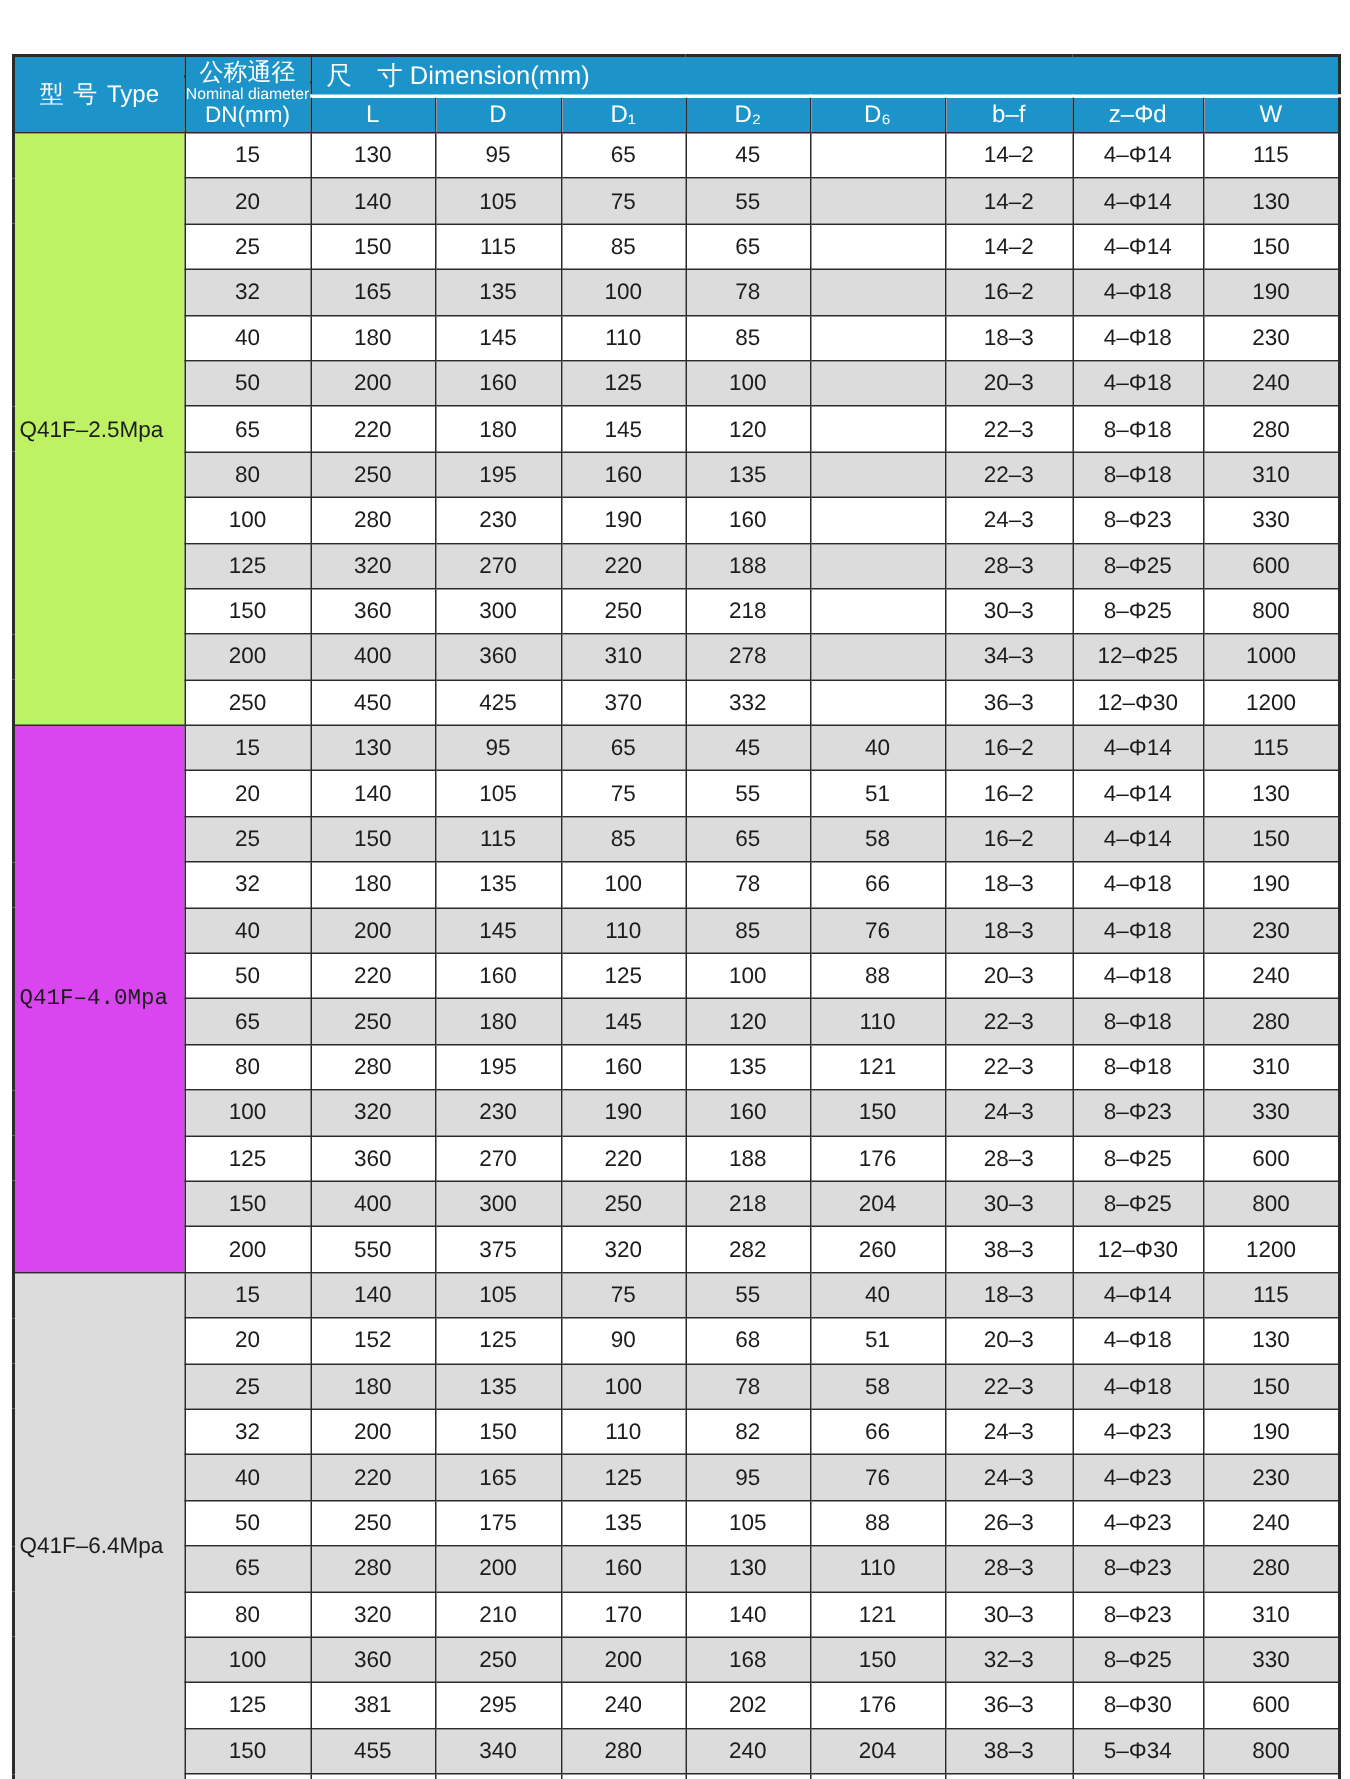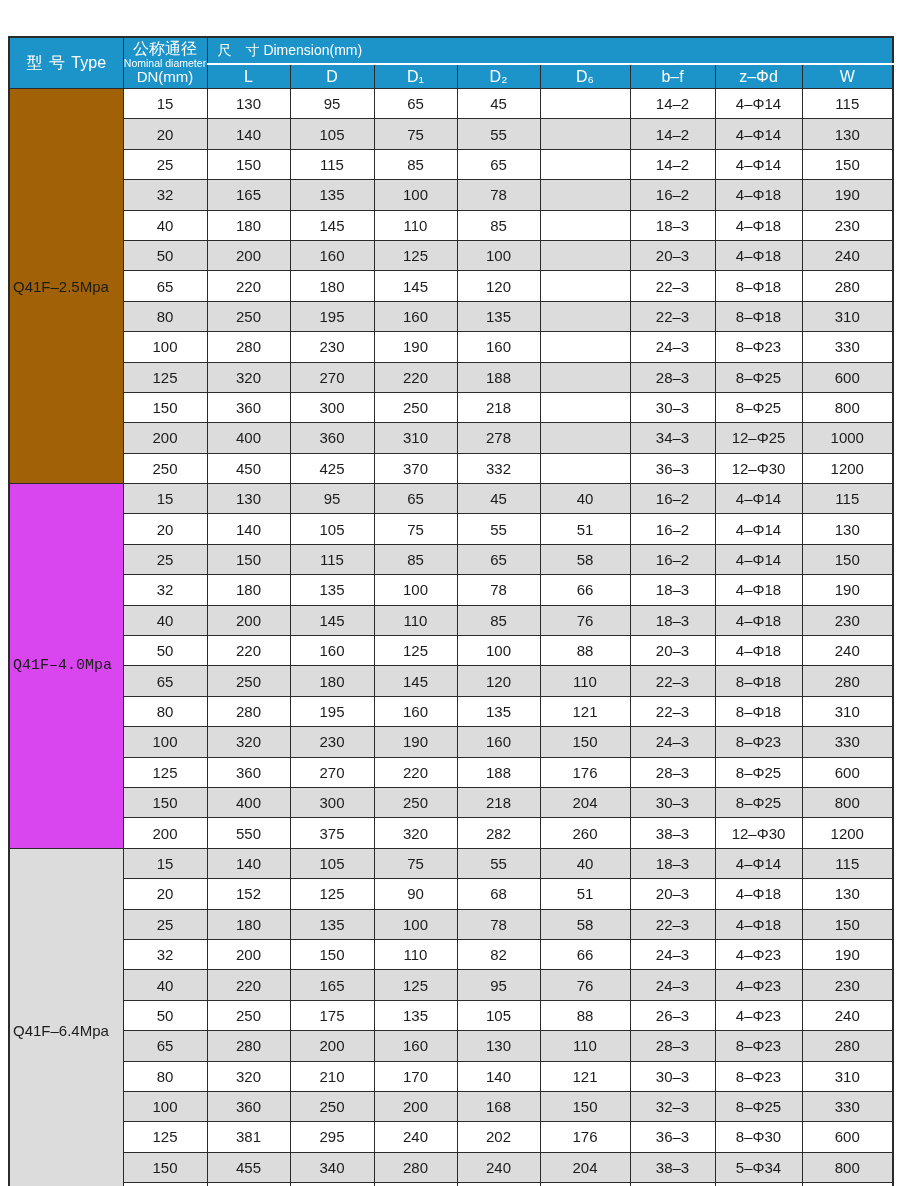--- a/index.html
+++ b/index.html
@@ -27,28 +27,28 @@
   }
   thead th{
     background:#1d94c9;color:#ffffff;font-weight:normal;
   }
   th.type-head{font-size:16px;word-spacing:2px;}
   th.dn-head{line-height:1.05;}
   .dn-zh{font-size:16px;}
   .dn-en{font-size:10.5px;}
   .dn-unit{font-size:15px;}
   th.dim-band{
-    text-align:left;padding-left:10px;font-size:14px;height:25px;
+    text-align:left;padding-left:10px;font-size:17px;height:25px;
     border-bottom:2px solid #ffffff;
   }
   tr.sub-header th{font-size:16px;height:23px;}
 
   tbody td{font-size:15px;height:29.4px;color:#1c1c1c;}
   tbody tr.stripe td{background:#dcdcdc;}
-  tbody td.type-cell{background:#a16207;font-size:15px;padding-left:3px;text-align:left;}
+  tbody td.type-cell{background:#bef264;font-size:15px;padding-left:3px;text-align:left;}
   tbody td.type-cell.shaded{background:#d946ef;font-family:Liberation Mono, monospace;}
 </style>
 </head>
 <body>
 
 <div class="page">
 
   <div class="title-bar">
     <span class="title-zh">主要连接尺寸</span>
     <span class="title-en">Main connection dimensions</span>

